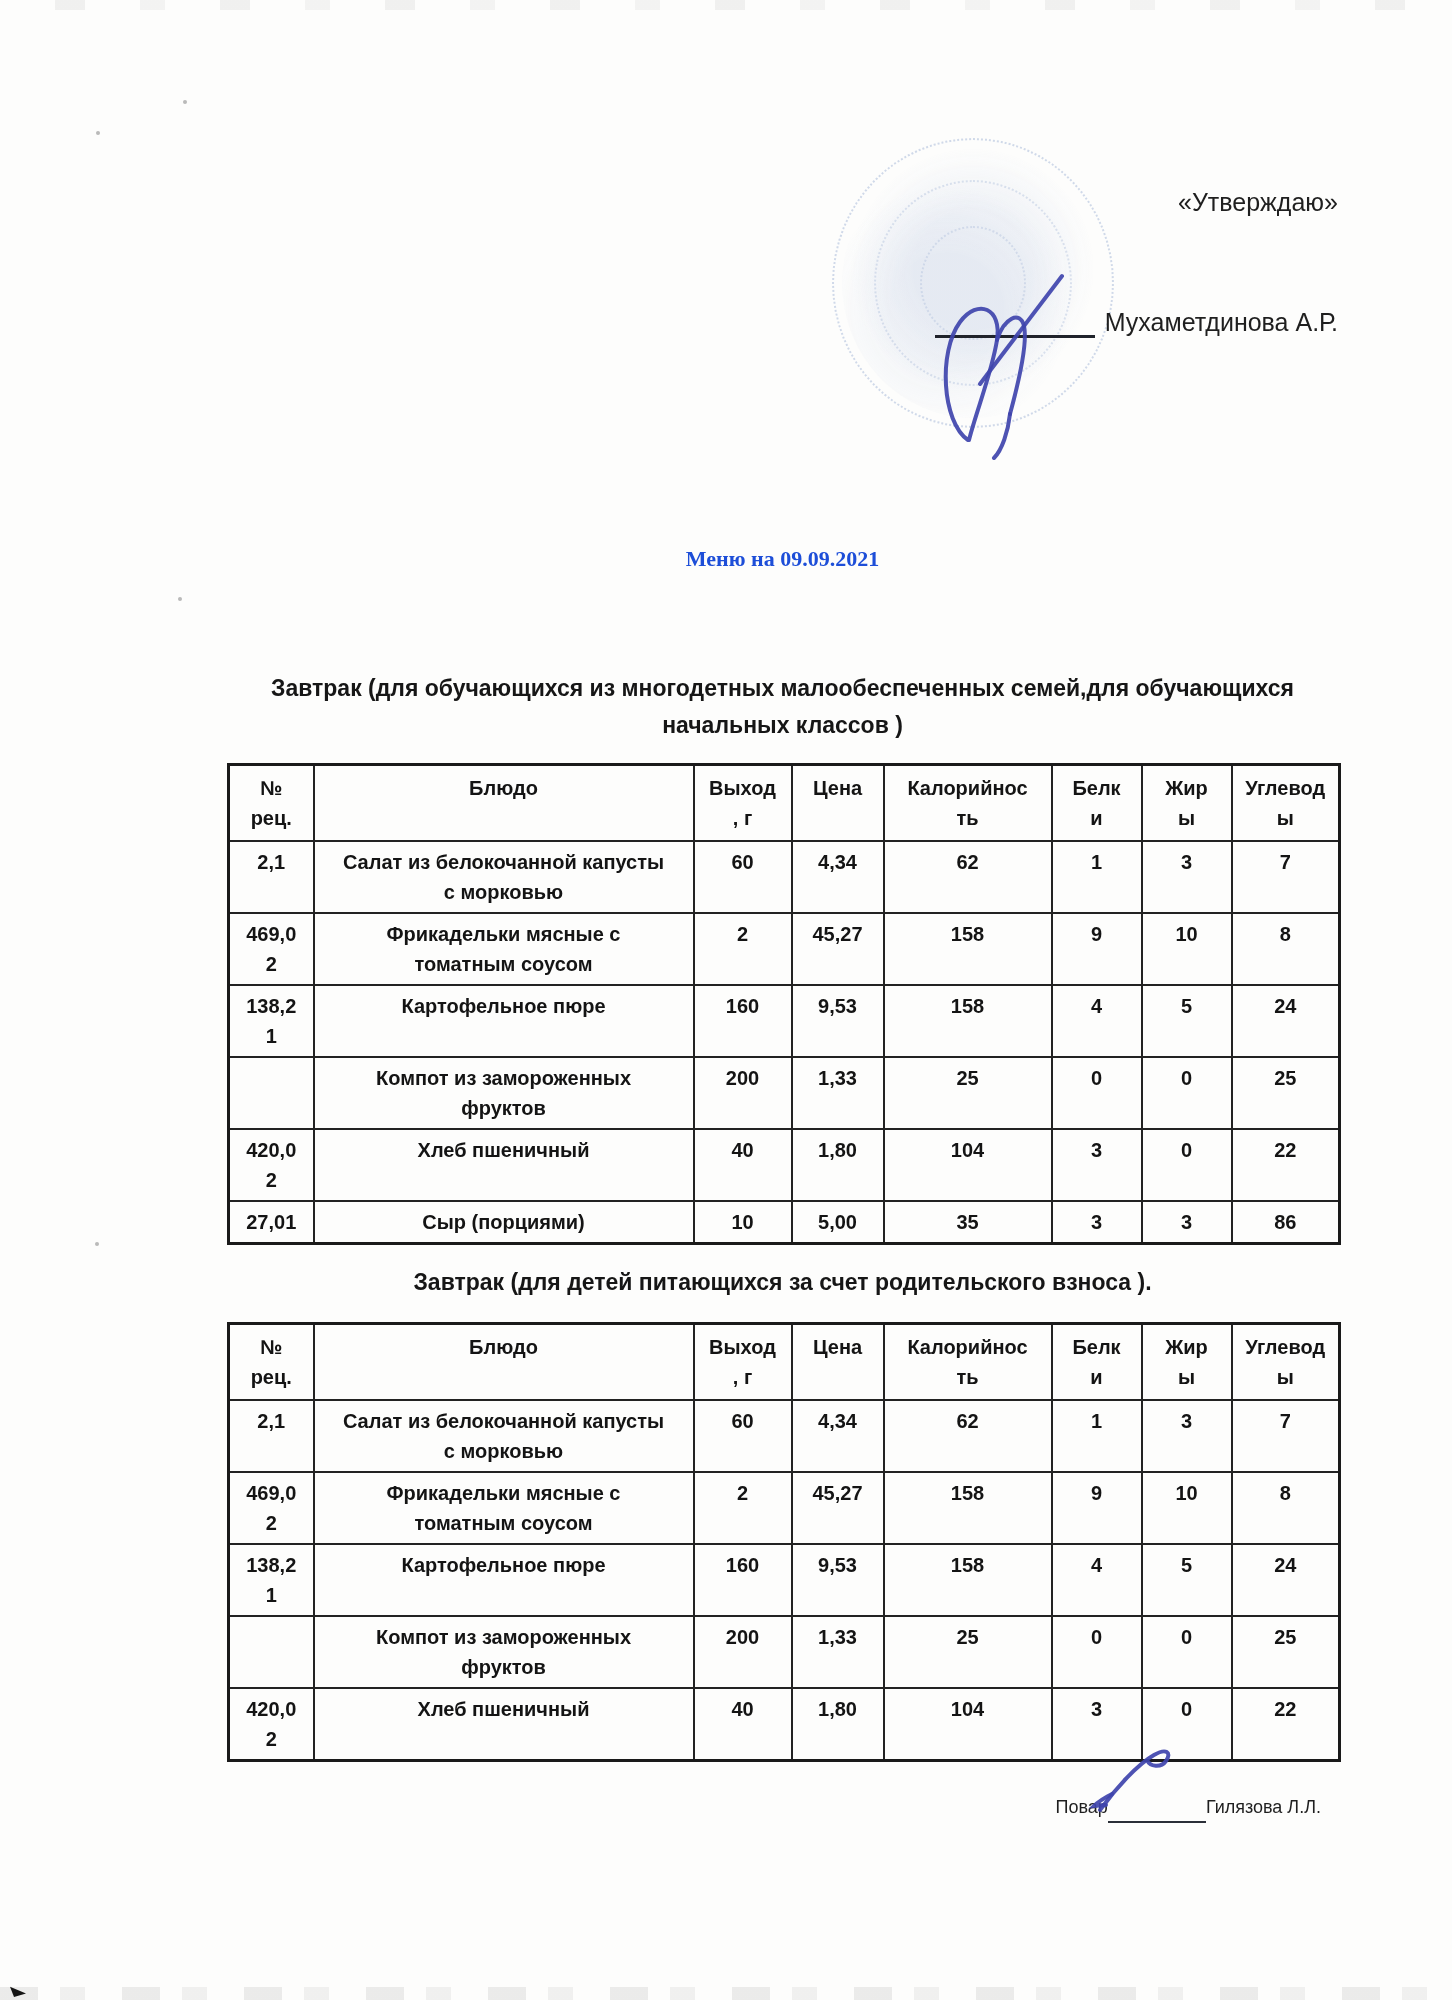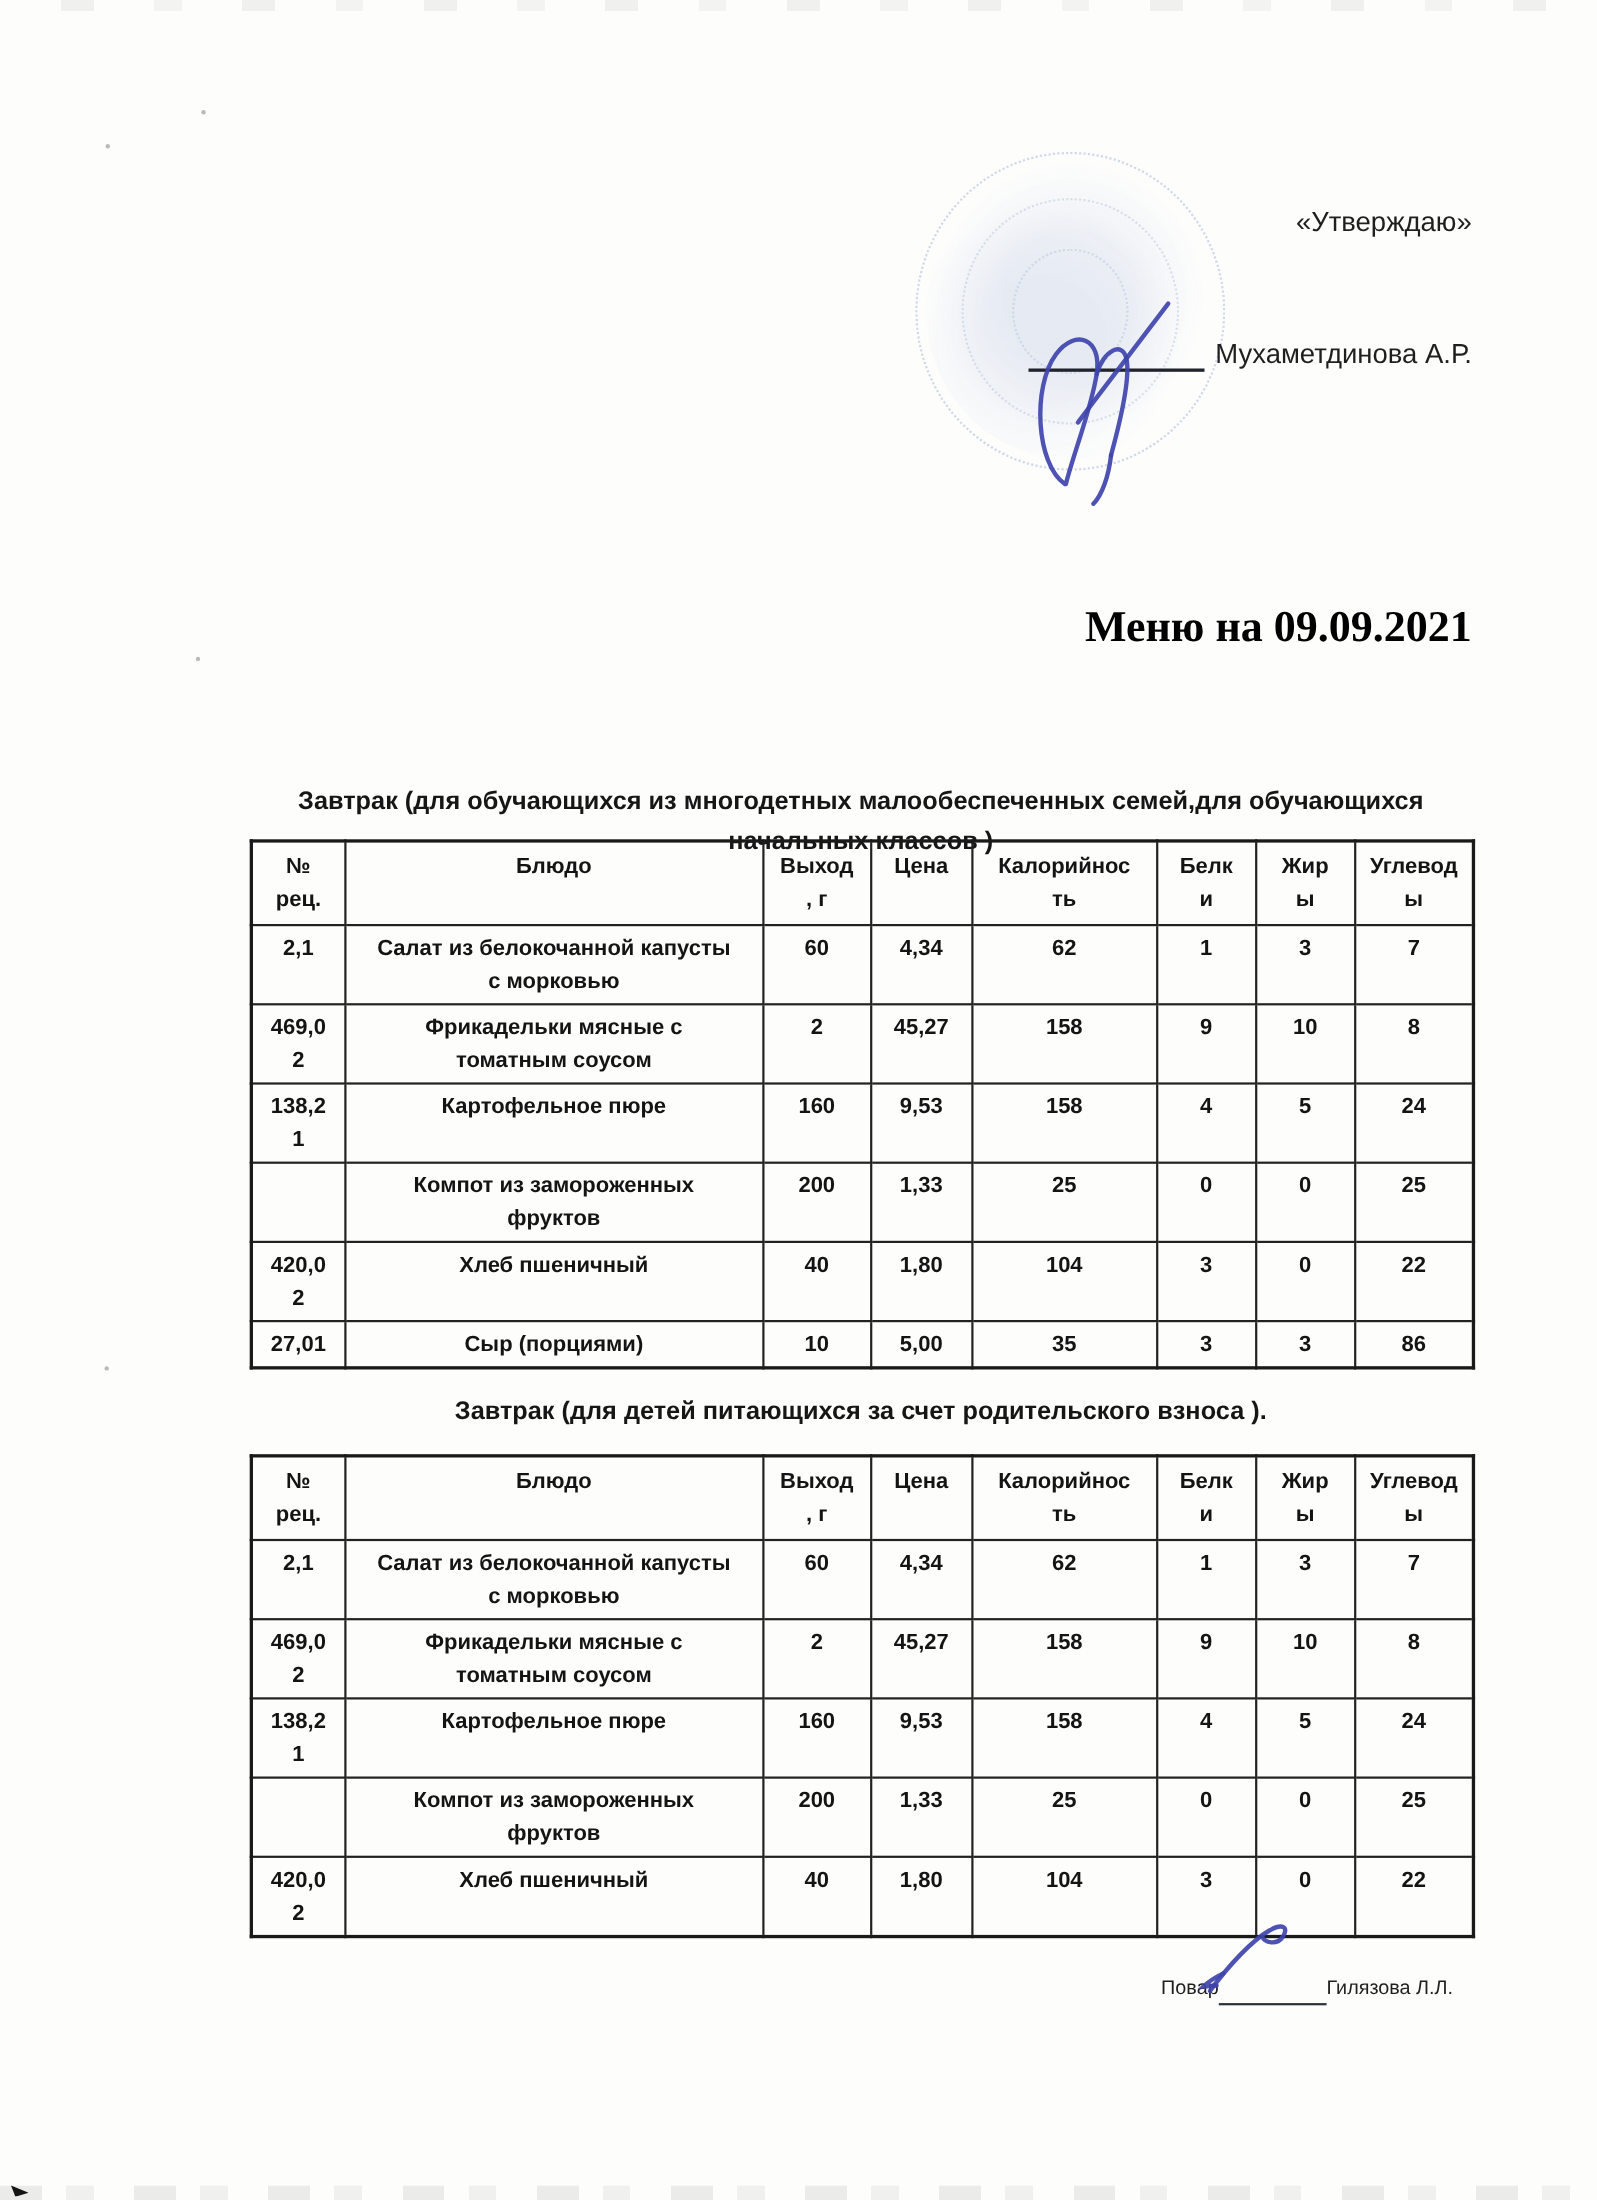--- a/index.html
+++ b/index.html
@@ -46,28 +46,28 @@
   .sign-row { top:306px; }
   .sign-line {
     display:inline-block; width:160px; height:26px; margin-right:10px;
     border-bottom:3px solid #20232b; vertical-align:bottom;
   }
   .signature-svg { position:absolute; pointer-events:none; }
   .sig-path { fill:none; stroke:var(--signature-blue, #3f44ad); stroke-width:4; stroke-linecap:round; opacity:0.92; }
 
   
   .doc-title {
-    position:absolute; top:546px; left:227px; width:1111px; text-align:right;
-    font-family:"Liberation Serif", serif; font-weight:bold; font-size:40px; color:#000000;
+    position:absolute; top:546px; left:227px; width:1111px; text-align:center;
+    font-family:"Liberation Serif", serif; font-weight:bold; font-size:22px; color:#1d4ed8;
   }
   .section-heading {
     position:absolute; left:227px; width:1111px; text-align:center;
     font-weight:bold; font-size:23px; line-height:37px; color:#161616;
   }
-  .heading-1 { top:670px;margin-top:39px; }
+  .heading-1 { top:670px; }
   .heading-2 { top:1264px; }
 
   
   .table-wrap { position:absolute; left:227px; width:1111px; }
   .table-wrap-1 { top:763px; }
   .table-wrap-2 { top:1322px; }
   table.menu-table {
     border-collapse:collapse; table-layout:fixed; width:1111px;
     border:3px solid #1a1a1a;
   }

